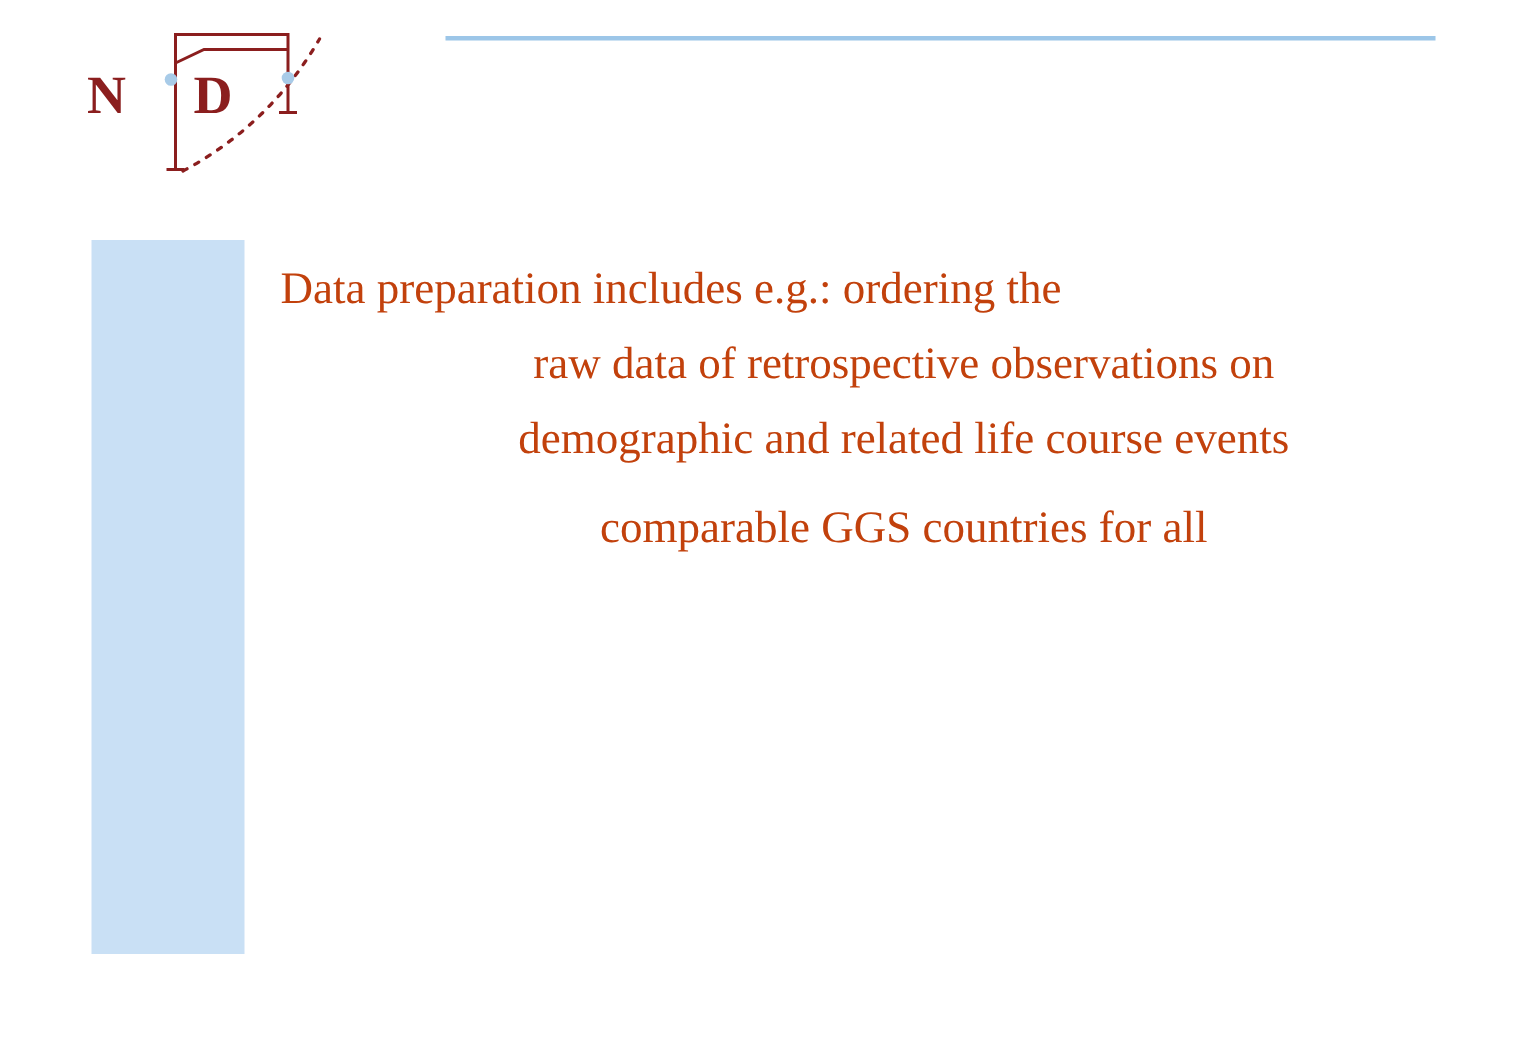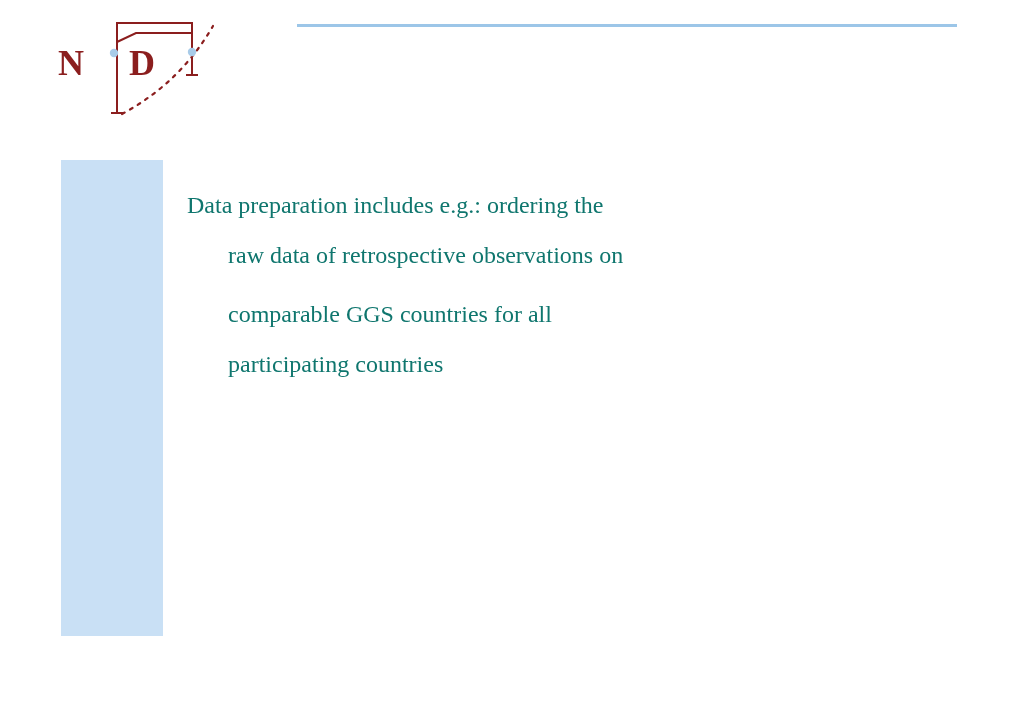--- a/index.html
+++ b/index.html
@@ -39,30 +39,30 @@
     height: 112px;
   }
   .logo text {
     font-family: "Liberation Serif", "DejaVu Serif", serif;
     font-weight: bold;
     font-size: 36px;
   }
   .text-block {
     position: absolute;
     left: 187px;
-    top: 180px;
+    top: 168px;
     width: 790px;
-    color: #0f766e;
-    font-size: 24px;
+    color: #c2410c;
+    font-size: 30px;
     line-height: 50px;
   }
   .para { margin: 0; }
   .para + .para { margin-top: 9px; }
   .line { white-space: nowrap; }
-  .line.ind { margin-left: 41px; }
+  .line.ind { margin-left: 41px; text-align: center; }
   .seg.it { font-style: italic; }
 </style>
 </head>
 <body>
 
 <div class="slide">
 
   <svg class="logo" viewBox="0 0 170 112">
     <g stroke="#8b1e1e" stroke-width="2" fill="none">
 
@@ -82,20 +82,20 @@
   </svg>
 
   <div class="top-rule"></div>
 
   <div class="side-bar"></div>
 
   <div class="text-block" id="text-block">
       <div class="para">
         <div class="line"><span class="seg">Data preparation includes e.g.: ordering the</span></div>
         <div class="line ind"><span class="seg">raw data of retrospective observations on</span></div>
+        <div class="line ind"><span class="seg">demographic and related life course events</span></div>
       </div>
       <div class="para">
         <div class="line ind"><span class="seg">comparable GGS countries for all</span></div>
-        <div class="line ind"><span class="seg">participating countries</span></div>
       </div>
     </div>
 
 </div>
 
 </body></html>

